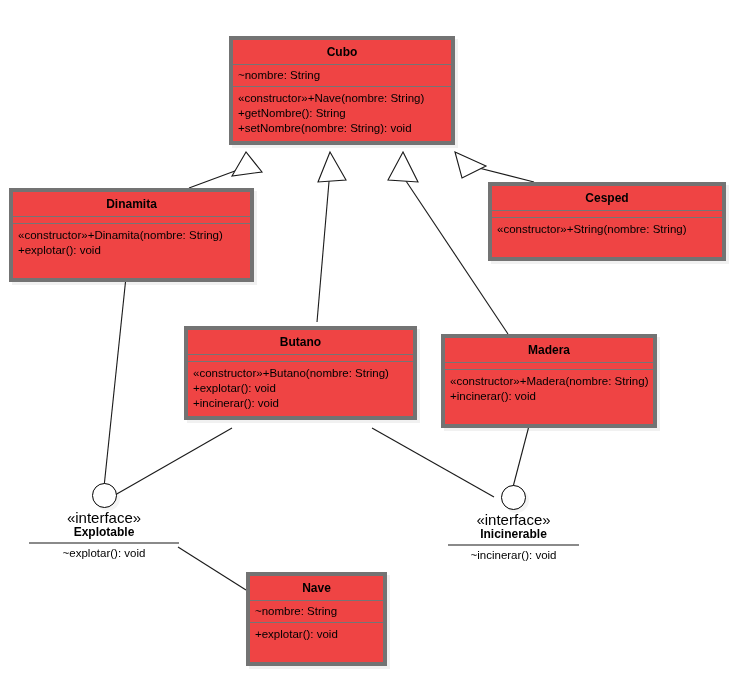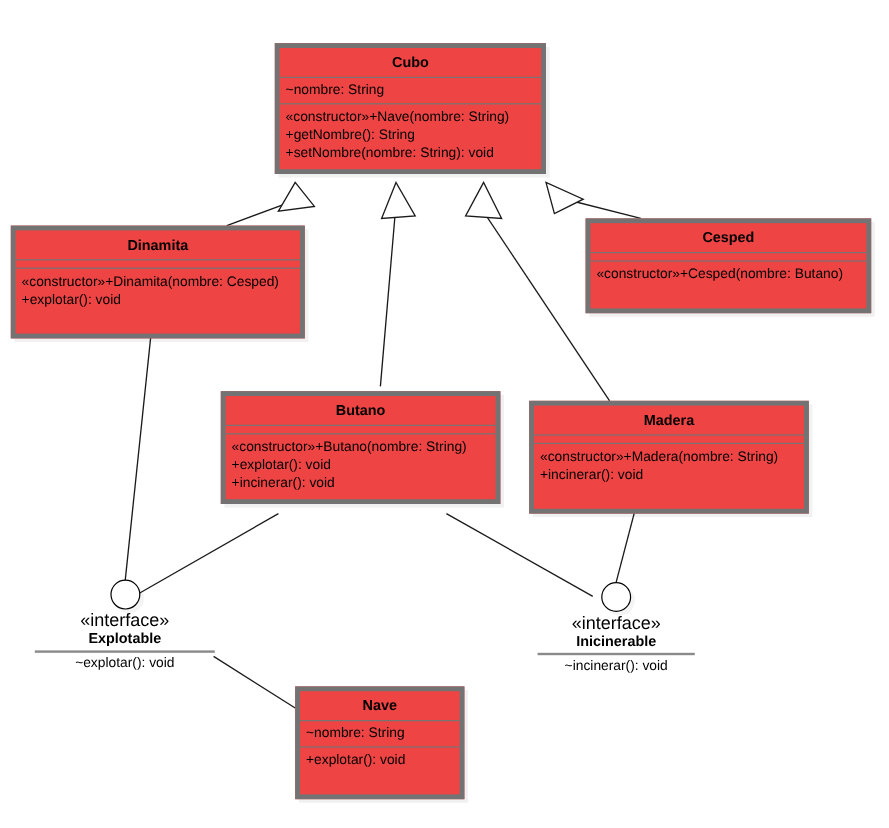--- a/index.html
+++ b/index.html
@@ -155,46 +155,46 @@
       <div class="member">«constructor»+Nave(nombre: String)</div>
       <div class="member">+getNombre(): String</div>
       <div class="member">+setNombre(nombre: String): void</div>
     </div>
   </div>
 
   <div class="uml-class" id="box-dinamita" style="left:9px; top:188px; width:245px;">
     <div class="cls-name">Dinamita</div>
     <div class="cls-attrs empty"></div>
     <div class="cls-ops">
-      <div class="member">«constructor»+Dinamita(nombre: Cesped)</div>
+      <div class="member">«constructor»+Dinamita(nombre: String)</div>
       <div class="member">+explotar(): void</div>
       <div class="member">&nbsp;</div>
     </div>
   </div>
 
   <div class="uml-class" id="box-cesped" style="left:488px; top:182px; width:238px;">
     <div class="cls-name">Cesped</div>
     <div class="cls-attrs empty"></div>
     <div class="cls-ops">
-      <div class="member">«constructor»+Cesped(nombre: Butano)</div>
+      <div class="member">«constructor»+String(nombre: String)</div>
       <div class="member">&nbsp;</div>
     </div>
   </div>
 
   <div class="uml-class" id="box-butano" style="left:184px; top:326px; width:233px;">
     <div class="cls-name">Butano</div>
     <div class="cls-attrs empty"></div>
     <div class="cls-ops">
       <div class="member">«constructor»+Butano(nombre: String)</div>
       <div class="member">+explotar(): void</div>
       <div class="member">+incinerar(): void</div>
     </div>
   </div>
 
-  <div class="uml-class" id="box-madera" style="left:441px; top:334px; width:233px;">
+  <div class="uml-class" id="box-madera" style="left:441px; top:334px; width:216px;">
     <div class="cls-name">Madera</div>
     <div class="cls-attrs empty"></div>
     <div class="cls-ops">
       <div class="member">«constructor»+Madera(nombre: String)</div>
       <div class="member">+incinerar(): void</div>
       <div class="member">&nbsp;</div>
     </div>
   </div>
 
   <div class="uml-class" id="box-nave" style="left:246px; top:572px; width:141px;">

